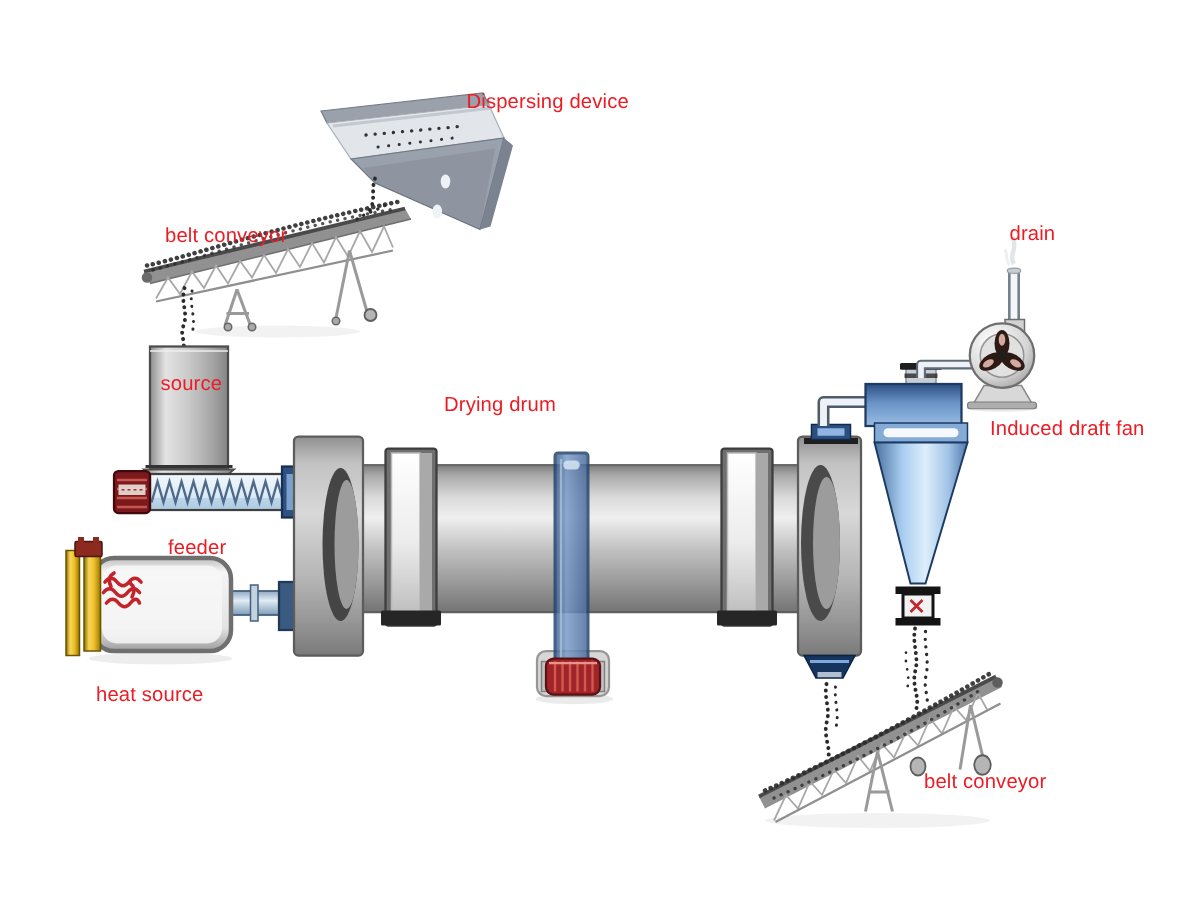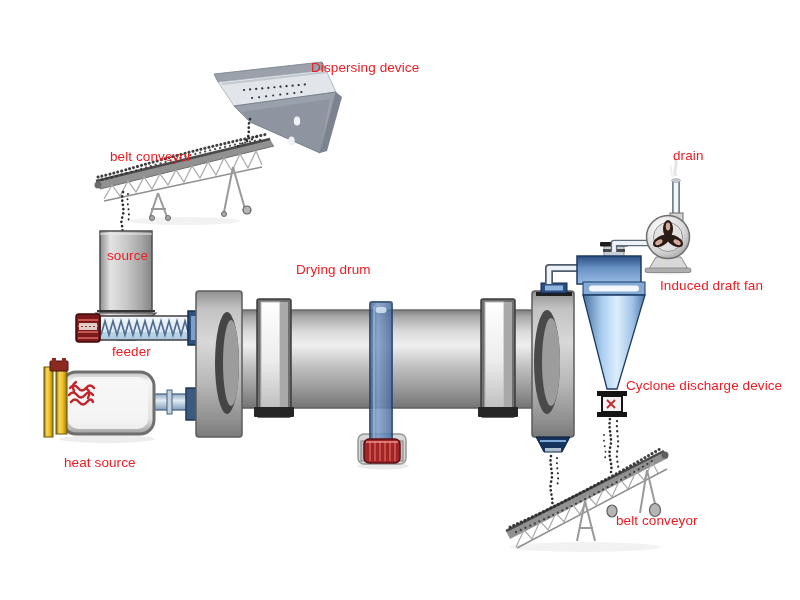--- a/index.html
+++ b/index.html
@@ -9,21 +9,21 @@
   }
   .stage svg{position:absolute;left:0;top:0;}
   .lbl{
     position:absolute;color:#ec1c24;font-size:13.5px;line-height:15px;
     white-space:nowrap;letter-spacing:0.1px;
   }
   .lbl-dispersing{left:263px;top:60px;margin-left:48px;}
   .lbl-belt-feed{left:110px;top:149px;}
   .lbl-hopper{left:107px;top:248px;}
   .lbl-drum{left:296px;top:262px;}
-  .lbl-feeder{left:112px;top:344px;}
+  .lbl-feeder{left:112px;top:357px;}
   .lbl-heat{left:64px;top:455px;text-align:right;}
   .lbl-drain{left:657px;top:148px;margin-left:16px;}
   .lbl-fan{left:660px;top:278px;}
   .lbl-cyclone-discharge{left:626px;top:378px;}
   .lbl-belt-discharge{left:616px;top:513px;}
 </style>
 </head>
 <body>
 
 <div class="stage">
@@ -316,15 +316,14 @@
 </svg>
 
   <div class="lbl lbl-dispersing">Dispersing device</div>
   <div class="lbl lbl-belt-feed">belt conveyor</div>
   <div class="lbl lbl-hopper">source</div>
   <div class="lbl lbl-drum">Drying drum</div>
   <div class="lbl lbl-feeder">feeder</div>
   <div class="lbl lbl-heat">heat source</div>
   <div class="lbl lbl-drain">drain</div>
   <div class="lbl lbl-fan">Induced draft fan</div>
-  <div class="lbl lbl-cyclone-discharge">Cyclone discharge device</div>
   <div class="lbl lbl-belt-discharge">belt conveyor</div>
 </div>
 
 </body></html>

